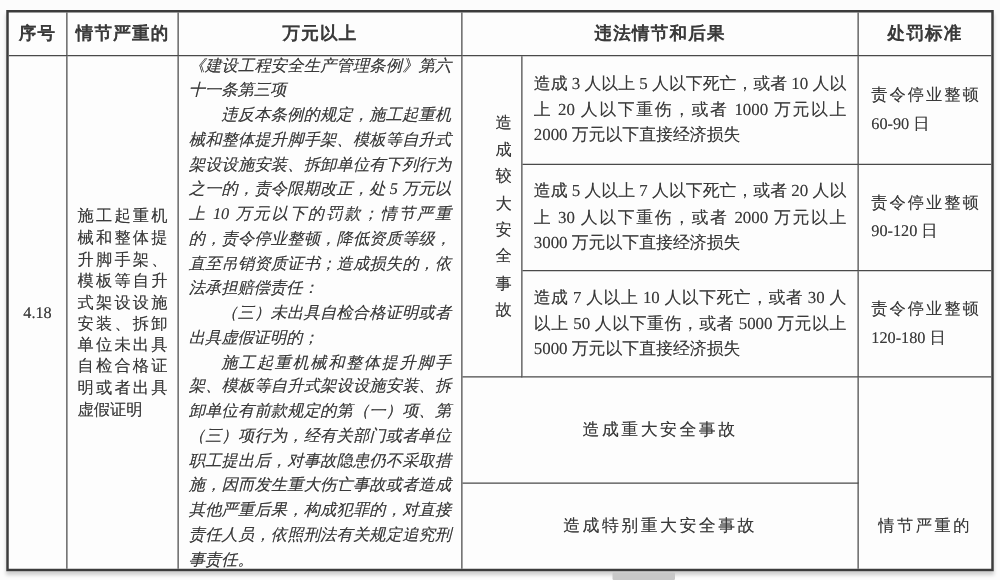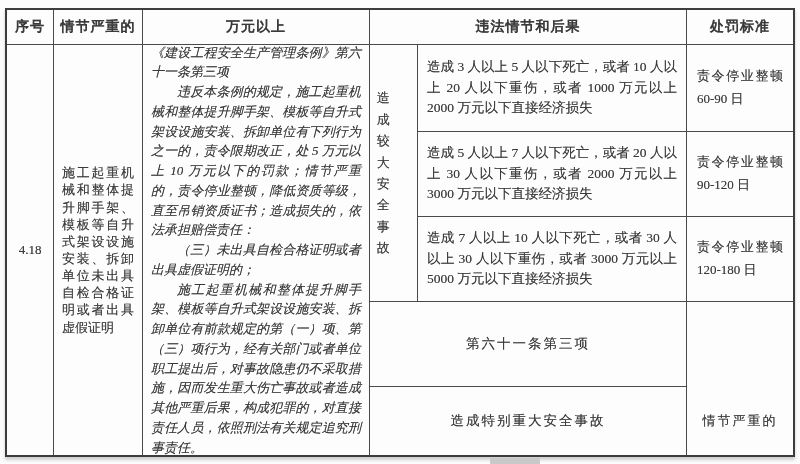--- a/index.html
+++ b/index.html
@@ -47,21 +47,21 @@
   .basis-cell{
     display:flex;flex-direction:column;justify-content:center;
     padding:8px 8px;
     font-size:13px;line-height:1.52;
     text-align:justify;
     font-style:italic;
   }
   .basis-cell p{margin:0;text-indent:2em;}
   .basis-cell p.no-indent{text-indent:0;}
   .group-cell{
-    display:flex;align-items:center;justify-content:flex-start;font-family:Liberation Serif, serif;
+    display:flex;align-items:center;justify-content:flex-end;font-family:Liberation Serif, serif;
   }
   .group-cell span{
     display:block;width:2.1em;
     font-size:13px;line-height:1.65;letter-spacing:1px;
     text-align:center;
   }
   .circ-cell{
     display:flex;align-items:center;
     padding:6px 9px;
     font-size:13.5px;line-height:1.52;
@@ -123,26 +123,26 @@
   </div>
 
   <div class="cell circ-cell" style="grid-column:5;grid-row:3;">
     <div class="jtext">造成 5 人以上 7 人以下死亡，或者 20 人以上 30 人以下重伤，或者 2000 万元以上 3000 万元以下直接经济损失</div>
   </div>
   <div class="cell std-cell no-r" style="grid-column:6;grid-row:3;">
     <div class="jtext">责令停业整顿 90-120 日</div>
   </div>
 
   <div class="cell circ-cell" style="grid-column:5;grid-row:4;">
-    <div class="jtext">造成 7 人以上 10 人以下死亡，或者 30 人以上 30 人以下重伤，或者 3000 万元以上 5000 万元以下直接经济损失</div>
+    <div class="jtext">造成 7 人以上 10 人以下死亡，或者 30 人以上 50 人以下重伤，或者 5000 万元以上 5000 万元以下直接经济损失</div>
   </div>
   <div class="cell std-cell no-r" style="grid-column:6;grid-row:4;">
     <div class="jtext">责令停业整顿 120-180 日</div>
   </div>
 
-  <div class="cell circ-full" style="grid-column:4/6;grid-row:5;">第六十一条第三项</div>
+  <div class="cell circ-full" style="grid-column:4/6;grid-row:5;">造成重大安全事故</div>
 
   <div class="cell circ-full no-b" style="grid-column:4/6;grid-row:6;">造成特别重大安全事故</div>
   <div class="cell std-center no-r no-b" style="grid-column:6;grid-row:6;">情节严重的</div>
 
 </div>
 
 <div class="bottom-artifact"></div>
 
 </body></html>

